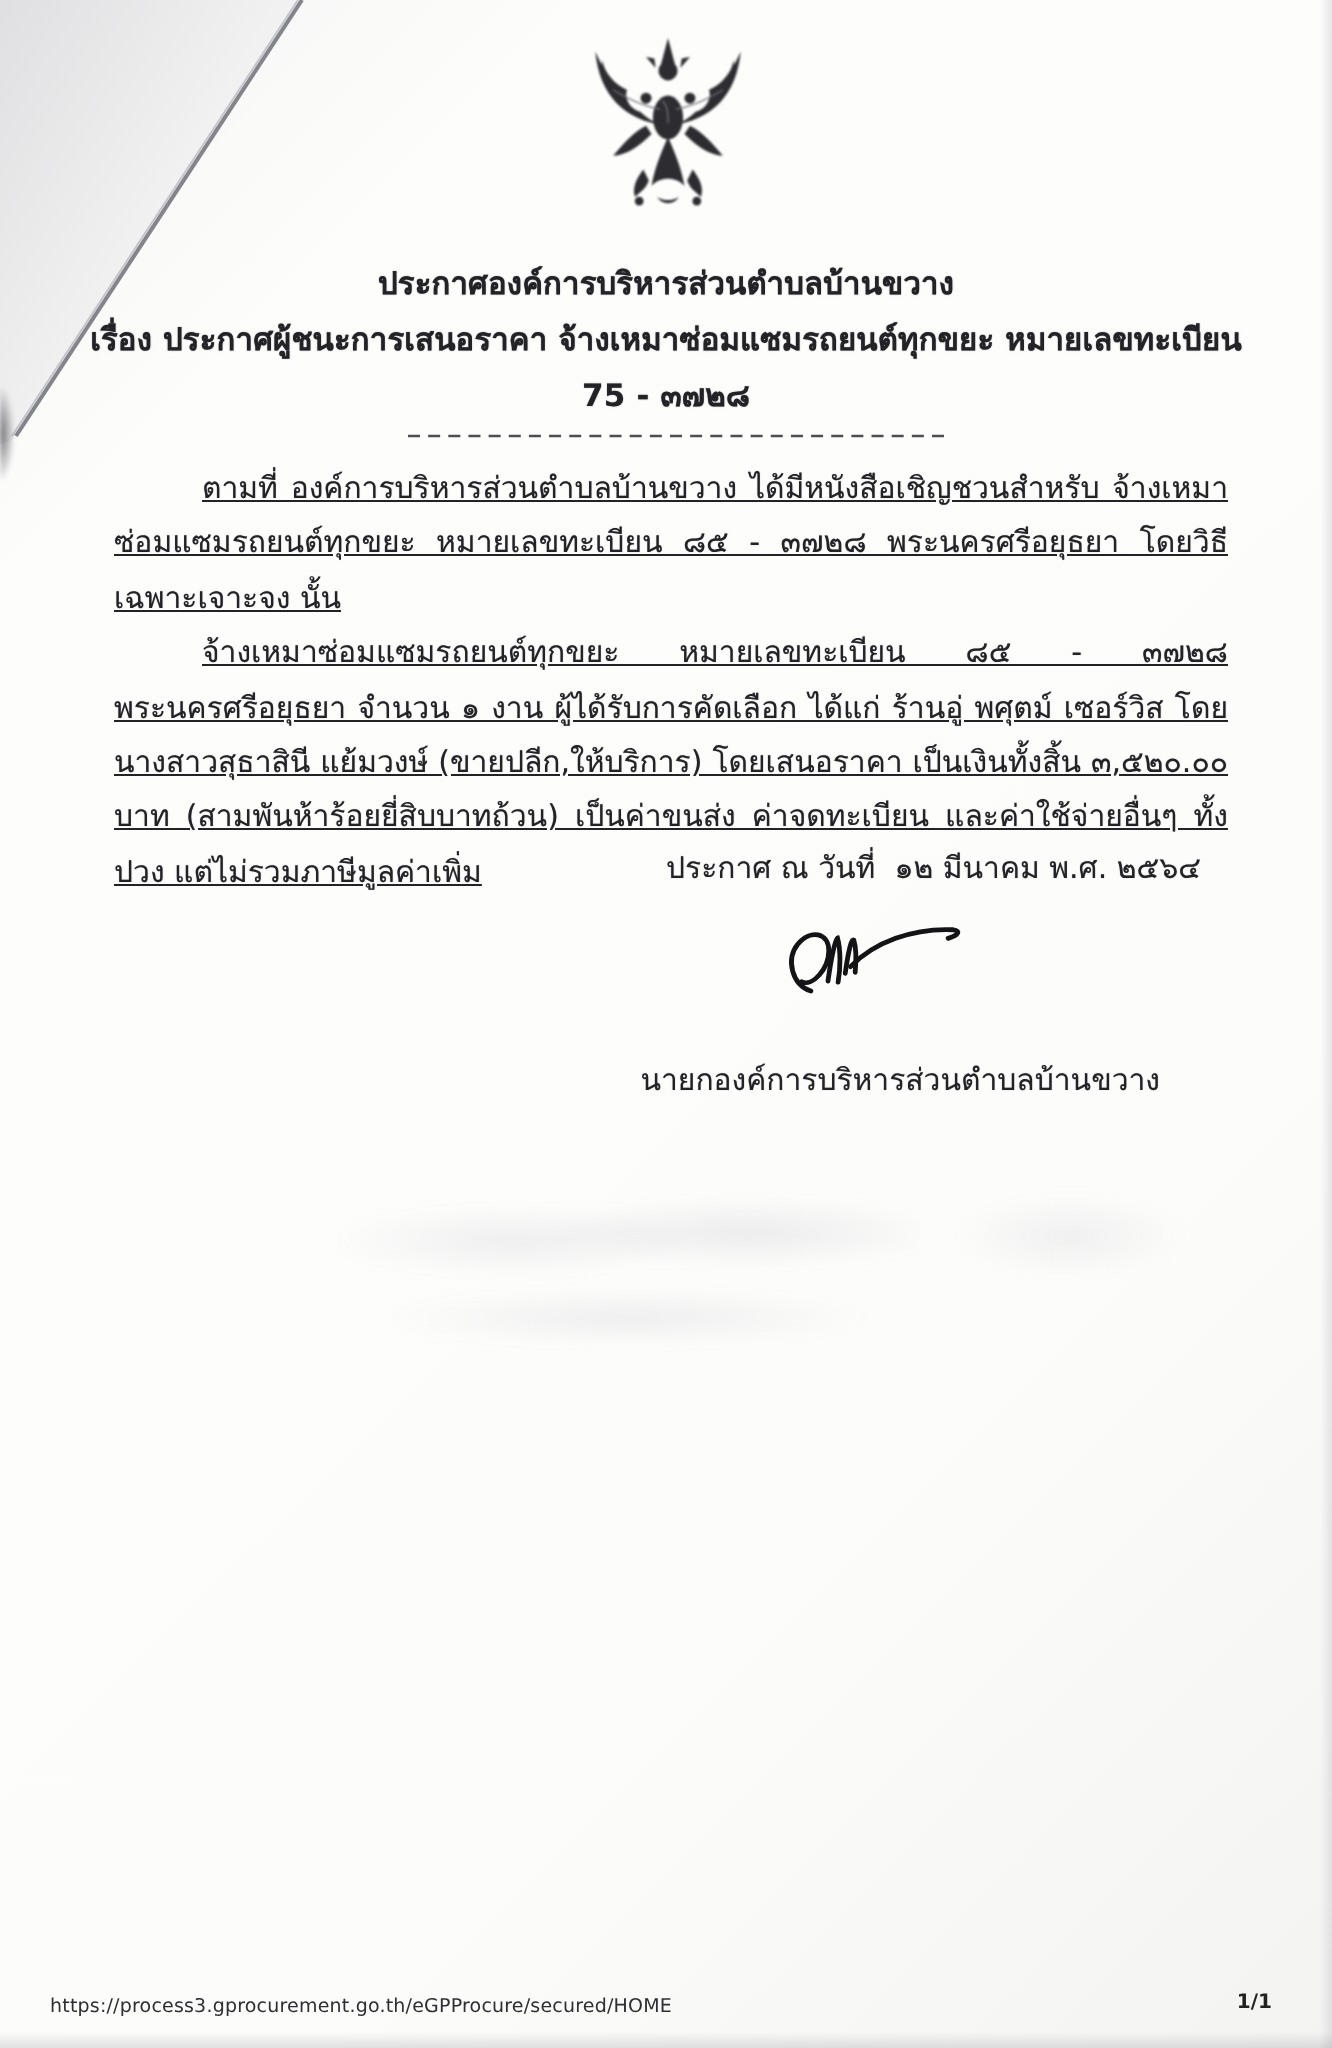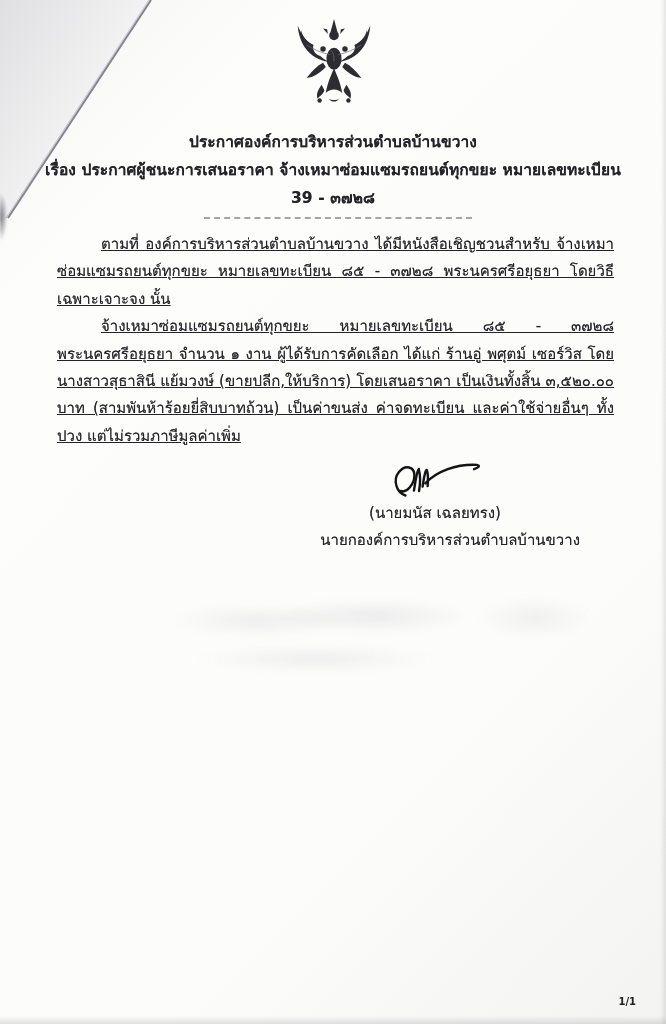--- a/index.html
+++ b/index.html
@@ -143,36 +143,37 @@
     </g>
     <g fill="none" stroke="#6e6e76" stroke-width="1">
       <path d="M30,40 C40,46 52,52 64,54"></path>
       <path d="M110,40 C100,46 88,52 76,54"></path>
       <path d="M66,48 C70,52 70,58 70,64"></path>
     </g>
   </svg>
 
   <div class="doc-heading">
     <div>ประกาศองค์การบริหารส่วนตำบลบ้านขวาง</div>
-    <div>เรื่อง ประกาศผู้ชนะการเสนอราคา จ้างเหมาซ่อมแซมรถยนต์ทุกขยะ หมายเลขทะเบียน 39 - ๓๗๒๘</div>
+    <div>เรื่อง ประกาศผู้ชนะการเสนอราคา จ้างเหมาซ่อมแซมรถยนต์ทุกขยะ หมายเลขทะเบียน 75 - ๓๗๒๘</div>
   </div>
   <div class="separator"></div>
 
   <div class="doc-body">
     <p>ตามที่ องค์การบริหารส่วนตำบลบ้านขวาง ได้มีหนังสือเชิญชวนสำหรับ จ้างเหมาซ่อมแซมรถยนต์ทุกขยะ หมายเลขทะเบียน ๘๕ - ๓๗๒๘ พระนครศรีอยุธยา โดยวิธีเฉพาะเจาะจง  นั้น</p>
     <p>จ้างเหมาซ่อมแซมรถยนต์ทุกขยะ หมายเลขทะเบียน ๘๕ - ๓๗๒๘ พระนครศรีอยุธยา จำนวน ๑ งาน ผู้ได้รับการคัดเลือก ได้แก่ ร้านอู่ พศุตม์ เซอร์วิส โดยนางสาวสุธาสินี แย้มวงษ์ (ขายปลีก,ให้บริการ) โดยเสนอราคา เป็นเงินทั้งสิ้น ๓,๕๒๐.๐๐ บาท (สามพันห้าร้อยยี่สิบบาทถ้วน) เป็นค่าขนส่ง ค่าจดทะเบียน และค่าใช้จ่ายอื่นๆ ทั้งปวง แต่ไม่รวมภาษีมูลค่าเพิ่ม</p>
   </div>
 
+  <div class="date-line">ประกาศ ณ วันที่  ๑๒ มีนาคม พ.ศ. ๒๕๖๔</div>
 
   <svg class="signature" viewBox="0 0 100 52">
     <g fill="none" stroke="#141416" stroke-width="2.4" stroke-linecap="round" transform="rotate(-6 50 26)">
       <path d="M16,38 C7,34 5,21 12,14 C19,7 28,10 27,19 C26,28 17,36 12,33"></path>
       <path d="M25,34 C28,22 31,13 32,13 C33,19 32,28 30,35"></path>
       <path d="M34,31 C37,19 39,14 40,15 C41,20 40,26 39,31"></path>
       <path d="M37,28 C50,17 70,12 90,15 C94,16 92,18 87,19"></path>
     </g>
   </svg>
-  <div class="signer-name">(นายมนัส  เฉลยทรง)</div>
   <div class="signer-title">นายกองค์การบริหารส่วนตำบลบ้านขวาง</div>
 
+  <div class="footer-url">https://process3.gprocurement.go.th/eGPProcure/secured/HOME</div>
   <div class="page-number">1/1</div>
 
 </div>
 
 </body></html>

